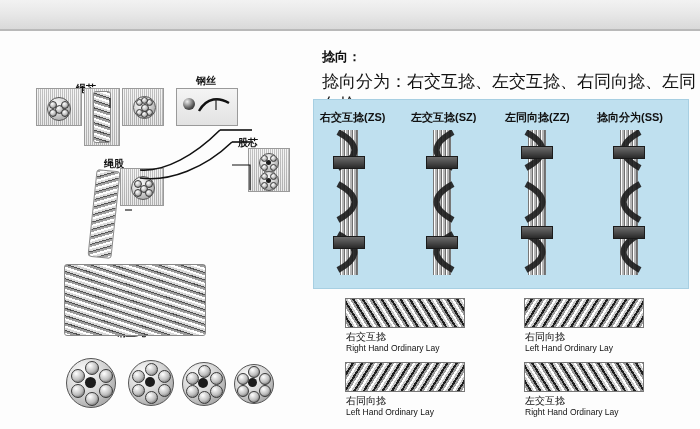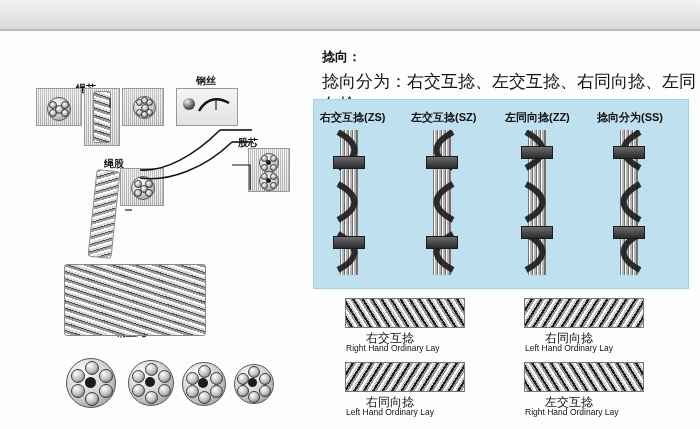--- a/index.html
+++ b/index.html
@@ -178,21 +178,21 @@
         #9c9c9c 2px, #9c9c9c 4px,
         #202020 4px, #202020 6px,
         #c9c9c9 6px, #c9c9c9 8px);
   }
   .sample-cap {
     position: absolute;
     font-size: 8.5px;
     color: #111;
     white-space: nowrap;
   }
-  .sample-cap.cn { font-size: 12px; margin-left: 20px; }
+  .sample-cap.cn { font-size: 10px; }
 </style>
 </head>
 <body>
 
 <div class="page">
 
   <div class="header-band"></div>
   <div class="header-underline"></div>
 
 

